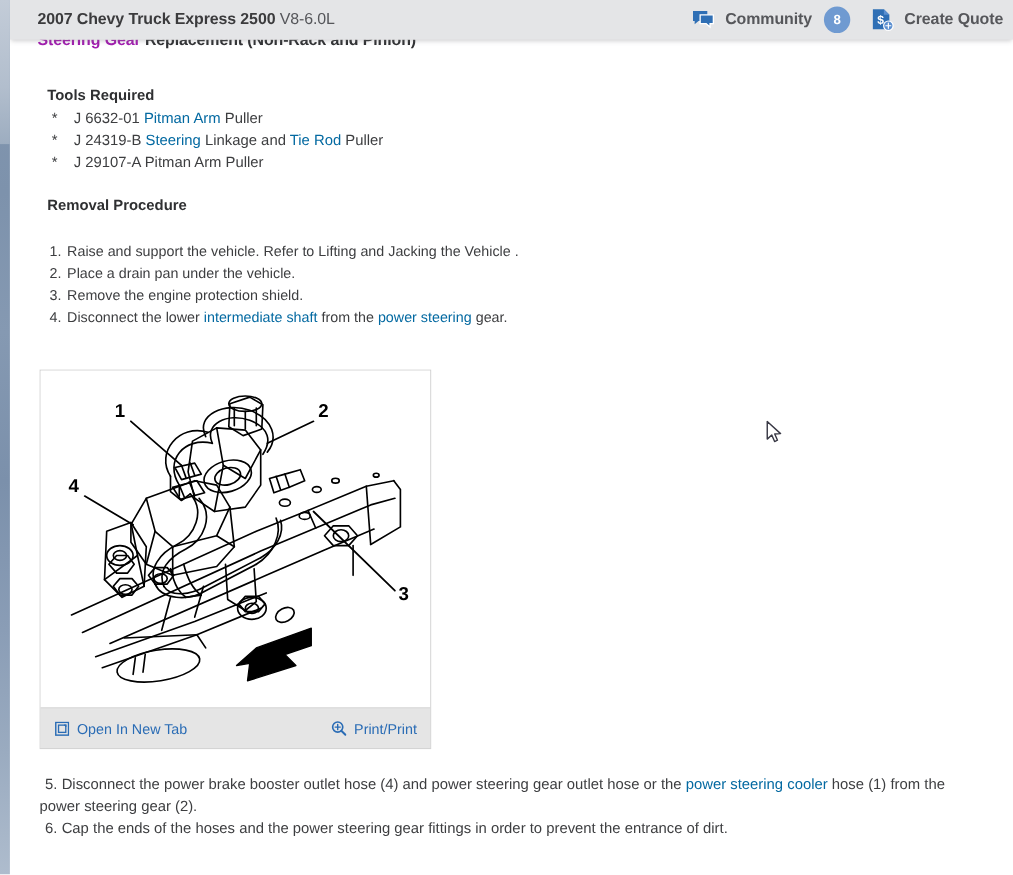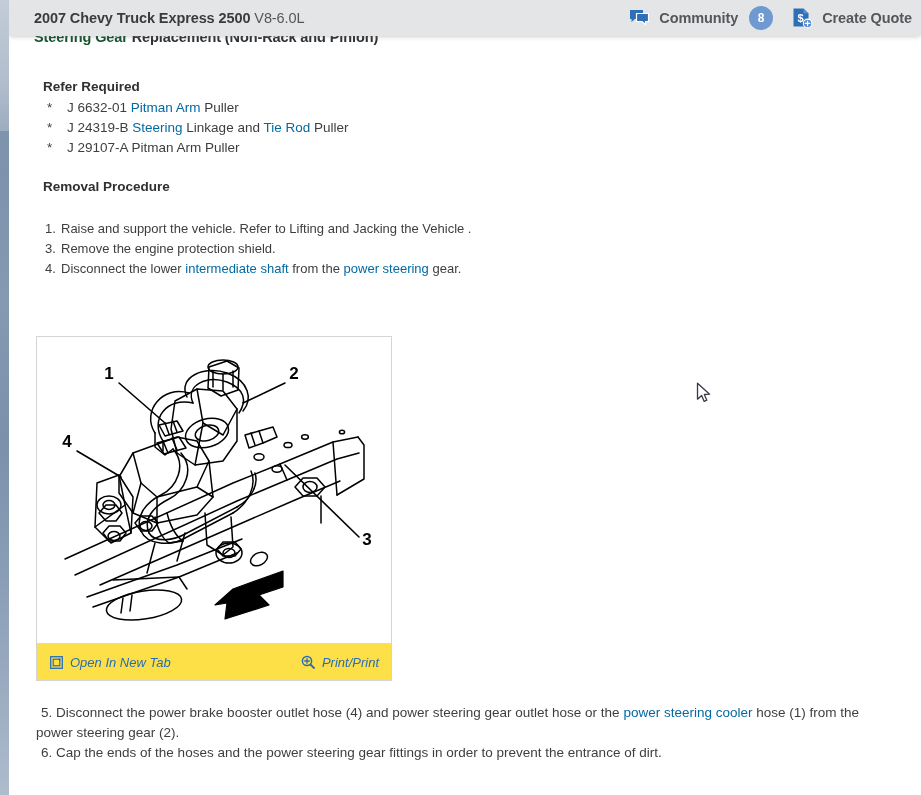--- a/index.html
+++ b/index.html
@@ -114,21 +114,21 @@
   .article-heading {
     position: absolute;
     left: 25px;
     top: -7px;
     font-size: 14.5px;
     font-weight: bold;
     color: #2f3032;
     white-space: nowrap;
     letter-spacing: -0.1px;
   }
-  .article-heading .lnk { color: #14532d; }
+  .article-heading .lnk { color: #a21caf; }
 
   .sec-title {
     position: absolute;
     left: 34px;
     font-size: 13.5px;
     font-weight: bold;
     color: #2f3032;
     white-space: nowrap;
   }
   #tools-title { top: 43px; }
@@ -187,25 +187,24 @@
     background: #ffffff;
     overflow: hidden;
   }
   .figure-canvas svg { display: block; }
 
   .figure-toolbar {
     position: absolute;
     left: 0; bottom: 0;
     width: 354px;
     height: 37px;
-    background: #fde047;
+    background: #e5e5e5;
     border-top: 1px solid #d9d9d9;
     display: flex;
     align-items: center;
-    font-style: italic;
   }
   .fig-action {
     display: flex;
     align-items: center;
     cursor: pointer;
     font-size: 13px;
     color: #2a6cb5;
     white-space: nowrap;
   }
   #open-new-tab-action { margin-left: 13px; }
@@ -278,39 +277,42 @@
 
     </div>
   </div>
 
   <div class="content">
 
     <div class="article-heading">
       <span class="lnk">Steering Gear</span><span> Replacement (Non-Rack and Pinion)</span>
     </div>
 
-    <div class="sec-title" id="tools-title">Refer Required</div>
+    <div class="sec-title" id="tools-title">Tools Required</div>
 
     <ul class="tool-list">
       <li class="tool-item">
         <span class="tool-star">*</span><span>J 6632-01 </span><span class="lnk">Pitman Arm</span><span> Puller</span>
       </li>
       <li class="tool-item">
         <span class="tool-star">*</span><span>J 24319-B </span><span class="lnk">Steering</span><span> Linkage and </span><span class="lnk">Tie Rod</span><span> Puller</span>
       </li>
       <li class="tool-item">
         <span class="tool-star">*</span><span>J 29107-A Pitman Arm Puller</span>
       </li>
     </ul>
 
     <div class="sec-title" id="removal-title">Removal Procedure</div>
 
     <ol class="step-list">
       <li class="step-item">
         <span class="step-num">1.</span><span>Raise and support the vehicle. Refer to Lifting and Jacking the Vehicle .</span>
+      </li>
+      <li class="step-item">
+        <span class="step-num">2.</span><span>Place a drain pan under the vehicle.</span>
       </li>
       <li class="step-item">
         <span class="step-num">3.</span><span>Remove the engine protection shield.</span>
       </li>
       <li class="step-item">
         <span class="step-num">4.</span><span>Disconnect the lower </span><span class="lnk">intermediate shaft</span><span> from the </span><span class="lnk">power steering</span><span> gear.</span>
       </li>
     </ol>
 
     <div class="figure-panel">

